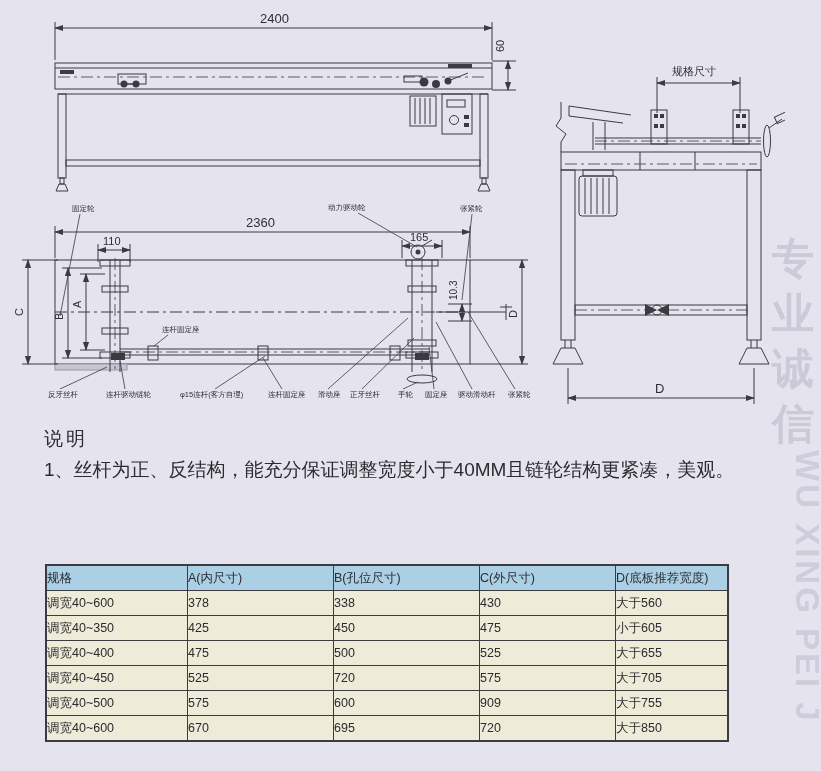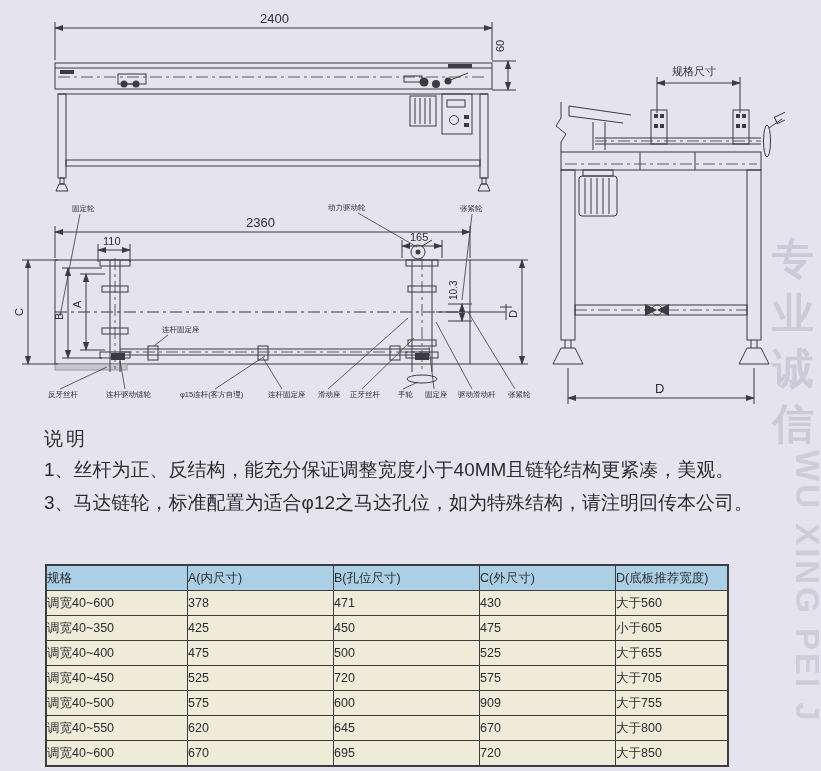--- a/index.html
+++ b/index.html
@@ -384,38 +384,37 @@
       <line x1="23" y1="310" x2="23" y2="346"></line>
       <line x1="209" y1="310" x2="209" y2="346"></line>
       <line x1="23" y1="340" x2="209" y2="340" marker-start="url(#ar-c)" marker-end="url(#ar-c)"></line>
       <text class="dim-t" x="110" y="335">D</text>
     </g>
   </svg>
 
   <div class="notes">
     <div class="notes-title">说明</div>
     <div class="note-item">1、丝杆为正、反结构，能充分保证调整宽度小于40MM且链轮结构更紧凑，美观。</div>
-    <div class="note-item">3、马达链轮，标准配置为适合φ12之马达孔位，如为特殊结构，请注明回传本公司。</div>
   </div>
 
   <table class="spec-table">
     <thead>
       <tr>
         <th class="c0">规格</th>
         <th class="c1">A(内尺寸)</th>
         <th class="c2">B(孔位尺寸)</th>
         <th class="c3">C(外尺寸)</th>
         <th class="c4">D(底板推荐宽度)</th>
       </tr>
     </thead>
     <tbody>
       <tr>
         <td>调宽40~600</td>
         <td>378</td>
-        <td>471</td>
+        <td>338</td>
         <td>430</td>
         <td>大于560</td>
       </tr>
       <tr>
         <td>调宽40~350</td>
         <td>425</td>
         <td>450</td>
         <td>475</td>
         <td>小于605</td>
       </tr>
@@ -434,27 +433,20 @@
         <td>大于705</td>
       </tr>
       <tr>
         <td>调宽40~500</td>
         <td>575</td>
         <td>600</td>
         <td>909</td>
         <td>大于755</td>
       </tr>
       <tr>
-        <td>调宽40~550</td>
-        <td>620</td>
-        <td>645</td>
-        <td>670</td>
-        <td>大于800</td>
-      </tr>
-      <tr>
         <td>调宽40~600</td>
         <td>670</td>
         <td>695</td>
         <td>720</td>
         <td>大于850</td>
       </tr>
     </tbody>
   </table>
 
 </div>

